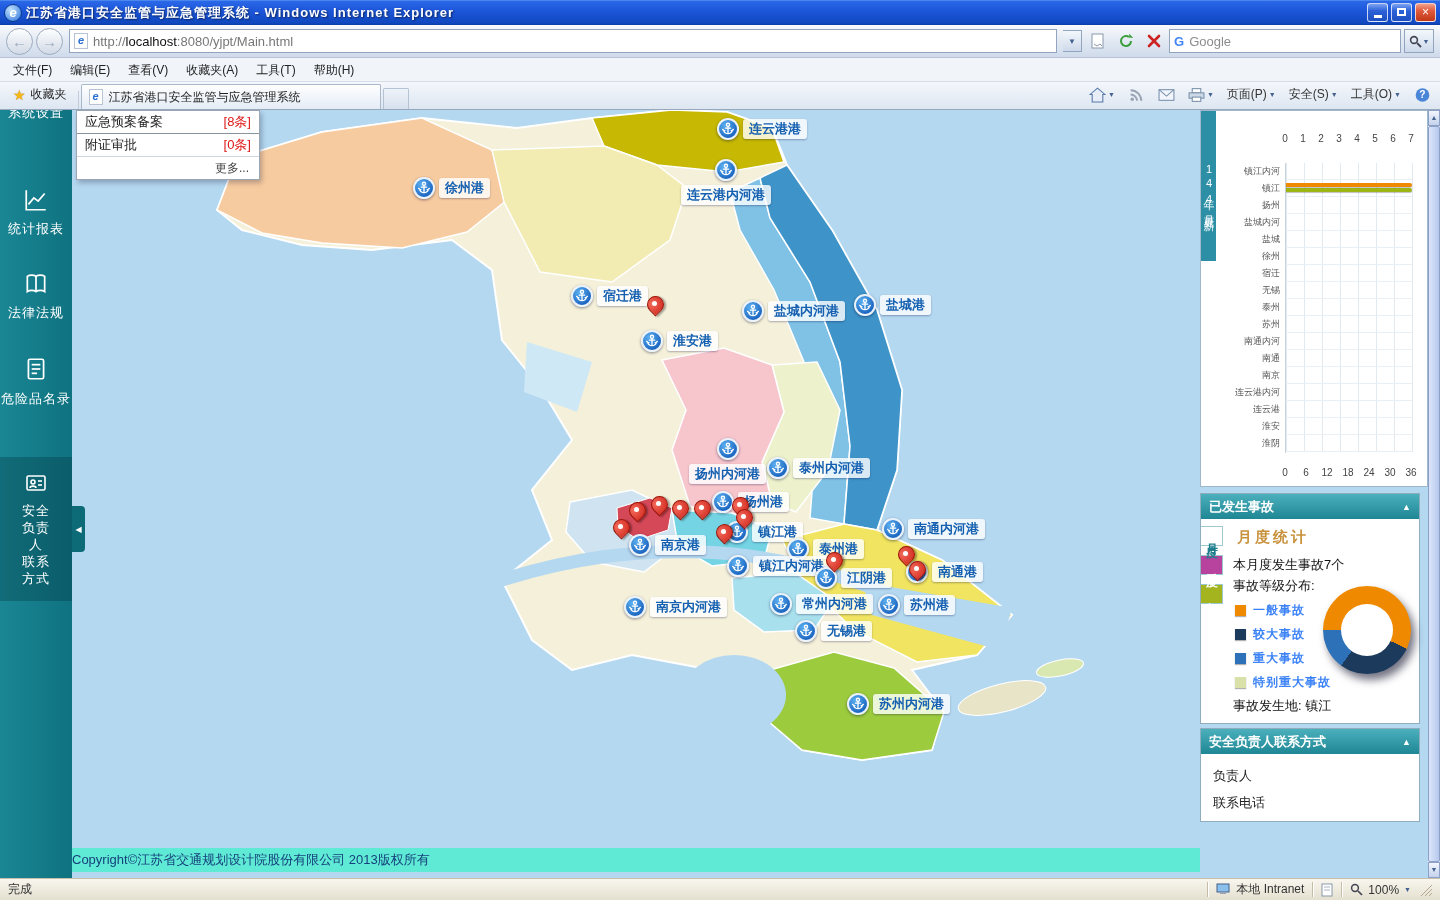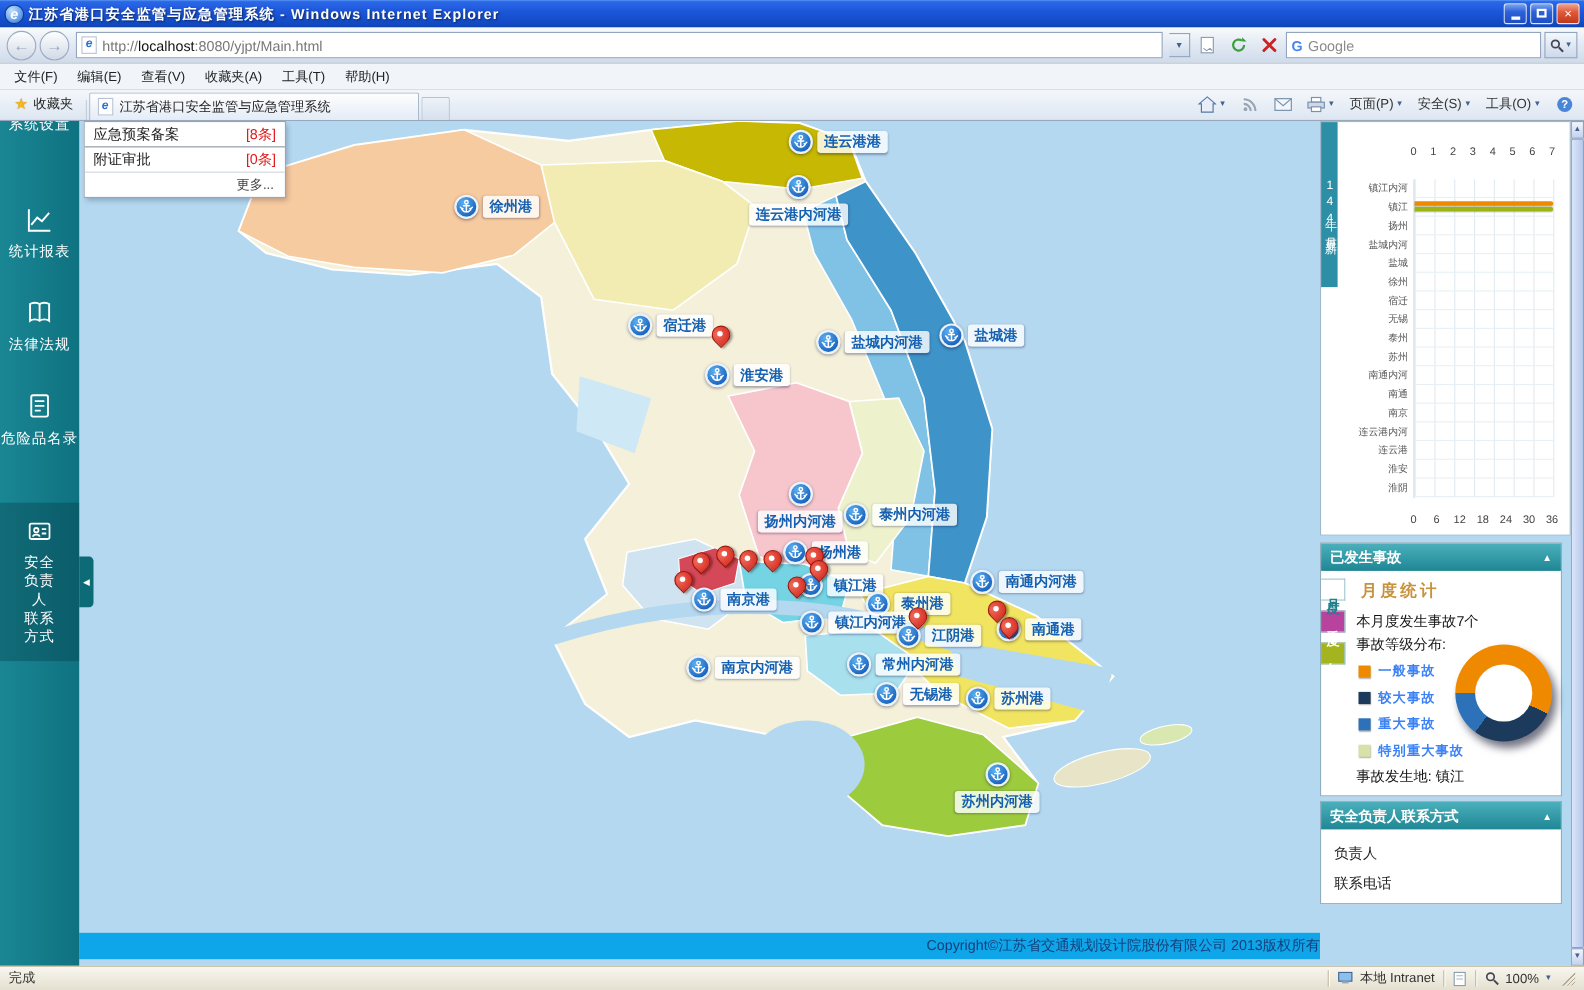--- a/index.html
+++ b/index.html
@@ -63,21 +63,21 @@
 .pin::before{content:'';position:absolute;left:1px;top:0;width:15px;height:15px;background:radial-gradient(circle at 35% 30%,#f26a5a,#cf2419);border-radius:50% 50% 50% 0;transform:rotate(-45deg);border:1px solid #9c1508;box-shadow:1px 2px 2px rgba(0,0,0,.35)}
 .pin::after{content:'';position:absolute;left:6px;top:4.5px;width:5px;height:5px;background:#fff;border-radius:50%}
 
 #quick-panel{position:absolute;left:4px;top:0;width:184px;background:#fff;border:1px solid #9aa6b4;box-shadow:2px 3px 5px rgba(0,0,40,.25);z-index:6;font-size:13px}
 .q-row{display:flex;justify-content:space-between;align-items:center;height:23px;padding:0 8px;border-bottom:1px solid #cfd6de;cursor:pointer}
 .q-row:first-child{border-bottom:1px solid #8a949e}
 .q-label{color:#222}
 .q-count{color:#e01818}
 #quick-more{height:22px;line-height:22px;text-align:right;padding:0 10px;color:#444;font-size:12px;cursor:pointer}
 
-#copyright{position:absolute;left:0;top:738px;width:100%;height:24px;background:#0ea5e9;color:#16407c;font-size:13px;text-align:right;line-height:24px;z-index:2}
+#copyright{position:absolute;left:0;top:738px;width:100%;height:24px;background:#5eead4;color:#16407c;font-size:13px;text-align:left;line-height:24px;z-index:2}
 
 #rightcol{position:absolute;left:1200px;top:0;width:228px;height:100%;background:#b4d8f0;z-index:5}
 #chart-panel{position:absolute;left:0;top:0;width:228px;height:377px;background:#fff;border:1px solid #9fb8ca}
 #chart-side{position:absolute;left:0;top:0;width:15px;height:150px;background:#2d8fa6;color:#fff;font-size:11px;writing-mode:vertical-lr;text-orientation:upright;text-align:center;letter-spacing:2px;padding-top:4px}
 #chart-top-axis{position:absolute;left:84px;top:22px;width:126px;height:12px}
 #chart-bottom-axis{position:absolute;left:84px;top:356px;width:126px;height:12px}
 .tick{position:absolute;transform:translateX(-50%);font-size:10px;color:#444}
 #chart-labels{position:absolute;left:15px;top:52px;width:64px;height:290px}
 .cat-label{position:absolute;right:0;width:64px;text-align:right;font-size:9px;color:#555;line-height:17px;white-space:nowrap}
 #chart-plot{position:absolute;left:84px;top:52px;width:126px;height:290px;border-left:1px solid #c8d4dc}
@@ -580,21 +580,21 @@
               <g fill="none" stroke="#fff" stroke-width="1.5" stroke-linecap="round">
                 <circle cx="8" cy="3.2" r="1.8"></circle>
                 <line x1="8" y1="5" x2="8" y2="13"></line>
                 <line x1="5" y1="7" x2="11" y2="7"></line>
                 <path d="M3,9.5 A5.2,5.2 0 0 0 13,9.5 M3,9.5 L1.8,8.4 M3,9.5 L4.4,9.9 M13,9.5 L14.2,8.4 M13,9.5 L11.6,9.9"></path>
               </g>
             </svg>
           </span>
           <span class="port-label">常州内河港</span>
         </div>
-        <div class="port" style="left: 817px; top: 495px; margin-top: 30px;">
+        <div class="port" style="left: 817px; top: 495px;">
           <span class="anchor-badge">
             <svg viewBox="0 0 16 16" width="14" height="14">
               <g fill="none" stroke="#fff" stroke-width="1.5" stroke-linecap="round">
                 <circle cx="8" cy="3.2" r="1.8"></circle>
                 <line x1="8" y1="5" x2="8" y2="13"></line>
                 <line x1="5" y1="7" x2="11" y2="7"></line>
                 <path d="M3,9.5 A5.2,5.2 0 0 0 13,9.5 M3,9.5 L1.8,8.4 M3,9.5 L4.4,9.9 M13,9.5 L14.2,8.4 M13,9.5 L11.6,9.9"></path>
               </g>
             </svg>
           </span>
@@ -606,21 +606,21 @@
               <g fill="none" stroke="#fff" stroke-width="1.5" stroke-linecap="round">
                 <circle cx="8" cy="3.2" r="1.8"></circle>
                 <line x1="8" y1="5" x2="8" y2="13"></line>
                 <line x1="5" y1="7" x2="11" y2="7"></line>
                 <path d="M3,9.5 A5.2,5.2 0 0 0 13,9.5 M3,9.5 L1.8,8.4 M3,9.5 L4.4,9.9 M13,9.5 L14.2,8.4 M13,9.5 L11.6,9.9"></path>
               </g>
             </svg>
           </span>
           <span class="port-label">无锡港</span>
         </div>
-        <div class="port" style="left: 807px; top: 594px; flex-direction: column;">
+        <div class="port" style="left: 786px; top: 594px;">
           <span class="anchor-badge">
             <svg viewBox="0 0 16 16" width="14" height="14">
               <g fill="none" stroke="#fff" stroke-width="1.5" stroke-linecap="round">
                 <circle cx="8" cy="3.2" r="1.8"></circle>
                 <line x1="8" y1="5" x2="8" y2="13"></line>
                 <line x1="5" y1="7" x2="11" y2="7"></line>
                 <path d="M3,9.5 A5.2,5.2 0 0 0 13,9.5 M3,9.5 L1.8,8.4 M3,9.5 L4.4,9.9 M13,9.5 L14.2,8.4 M13,9.5 L11.6,9.9"></path>
               </g>
             </svg>
           </span>

